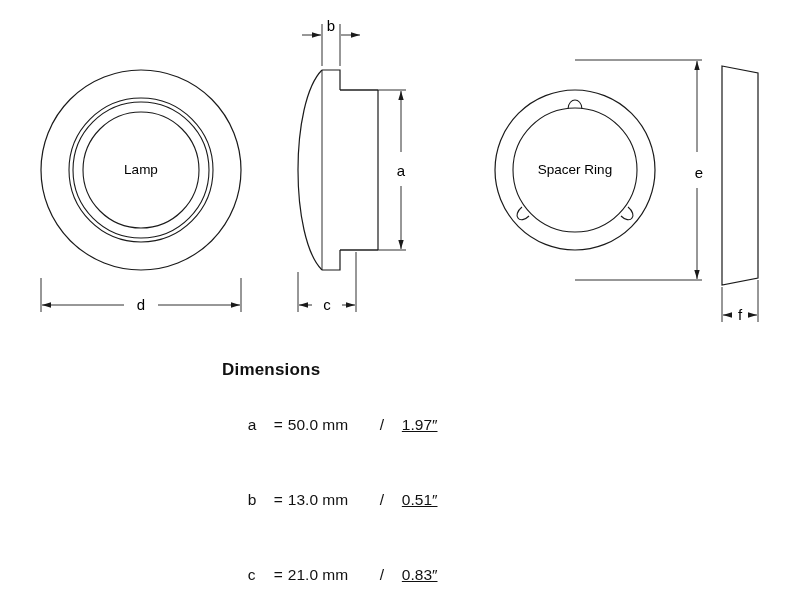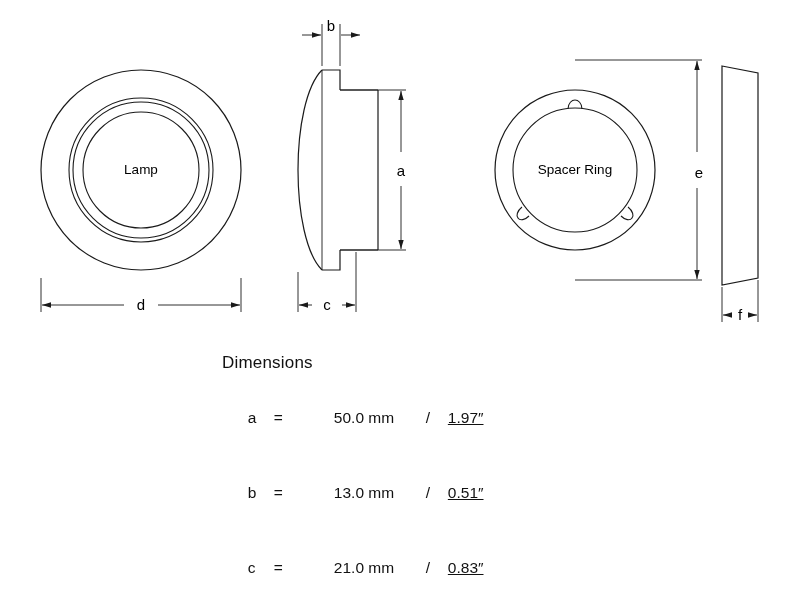--- a/index.html
+++ b/index.html
@@ -28,43 +28,42 @@
     height: 612px;
   }
   .dimblock {
     position: absolute;
     left: 222px;
     top: 348px;
     width: 520px;
   }
   .dim-title {
     font-size: 17px;
-    font-weight: normal;
+    font-weight: bold;
     letter-spacing: 0.2px;
-    margin: 5px 0 7px 0;
+    margin: 12px 0 7px 0;
     color: #111;
   }
   .dim-row {
     font-size: 15.5px;
     line-height: 25px;
     white-space: pre;
     color: #111;
   }
   .dim-row .lbl {
     display: inline-block;
     width: 26px;
   }
   .dim-row .eq {
     display: inline-block;
     width: 14px;
   }
   .dim-row .mm {
     display: inline-block;
     width: 92px;
-    margin-left: 46px;
   }
   .dim-row .slash {
     display: inline-block;
     width: 22px;
   }
   .dim-row .inch {
     display: inline-block;
     width: 62px;
     text-decoration: underline;
   }

